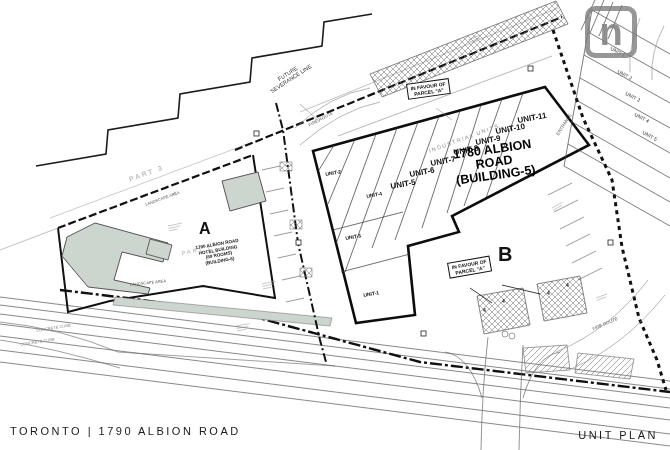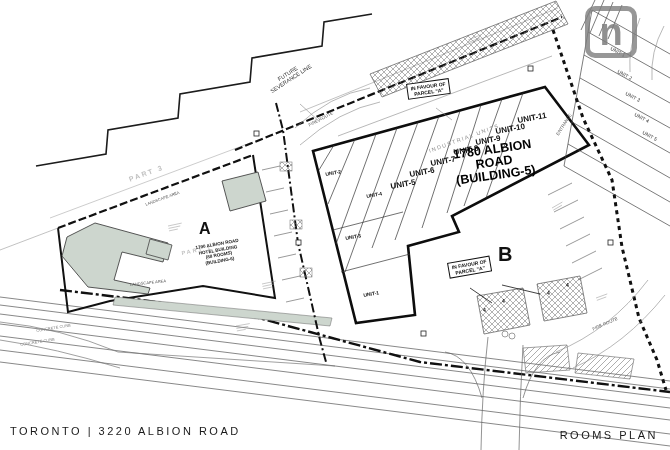--- a/index.html
+++ b/index.html
@@ -278,16 +278,16 @@
   <div class="lbl tiny" style="left:556px;top:134px;transform:rotate(-57deg);">ENTRANCE</div>
   <div class="lbl tiny" style="left:308px;top:124px;transform:rotate(-28deg);">FIRE ROUTE</div>
   <div class="lbl tiny" style="left:592px;top:328px;transform:rotate(-24deg);">FIRE ROUTE</div>
   <div class="lbl tiny" style="left:130px;top:283px;font-size:4px;transform:rotate(-6deg);">LANDSCAPE AREA</div>
   <div class="lbl tiny" style="left:145px;top:203px;font-size:4px;transform:rotate(-20deg);">LANDSCAPE AREA</div>
   <div class="lbl tiny" style="left:36px;top:329px;font-size:4px;color:#888;transform:rotate(-9deg);">CONCRETE CURB</div>
   <div class="lbl tiny" style="left:20px;top:343px;font-size:4px;color:#888;transform:rotate(-9deg);">CONCRETE CURB</div>
 
   <div class="wm-box">n</div>
 
-  <div class="footer" style="left:10px;top:425px;">TORONTO | 3220 ALBION ROAD</div>
-  <div class="footer" style="right:12px;top:429px;left:auto;position:absolute;">ROOMS PLAN</div>
+  <div class="footer" style="left:10px;top:425px;">TORONTO | 1790 ALBION ROAD</div>
+  <div class="footer" style="right:12px;top:429px;left:auto;position:absolute;">UNIT PLAN</div>
 
 </div>
 
 </body></html>

